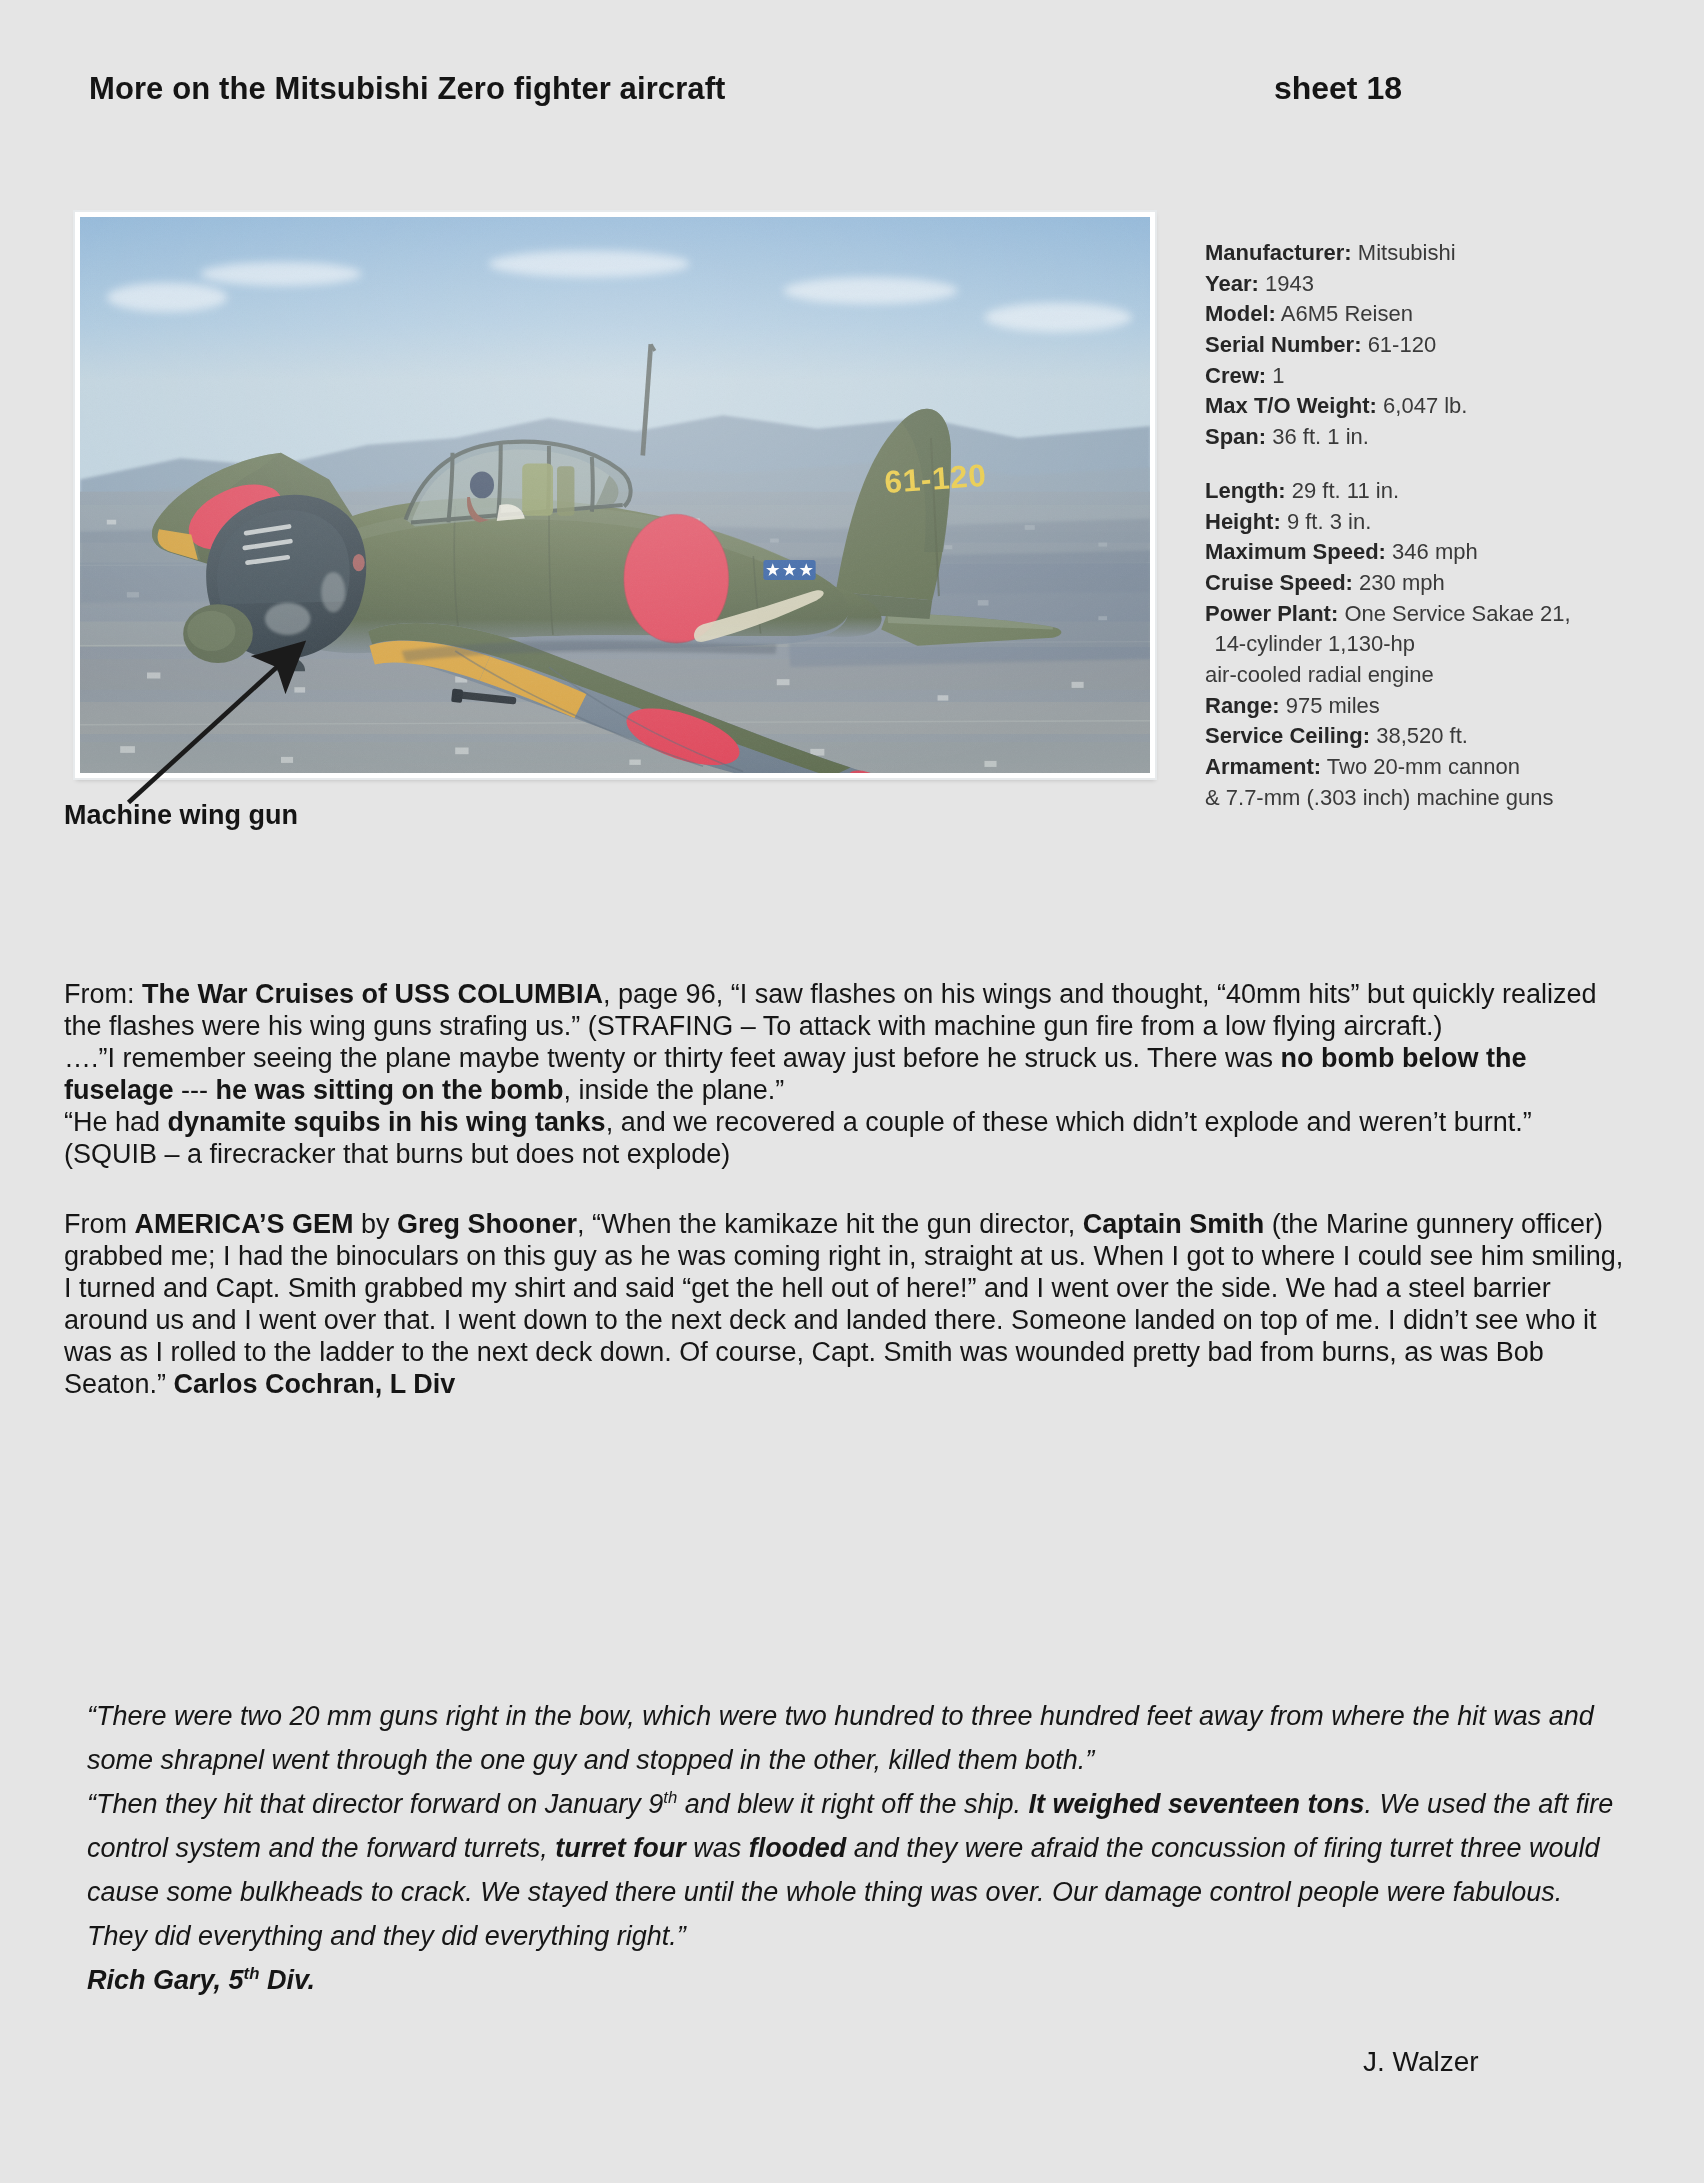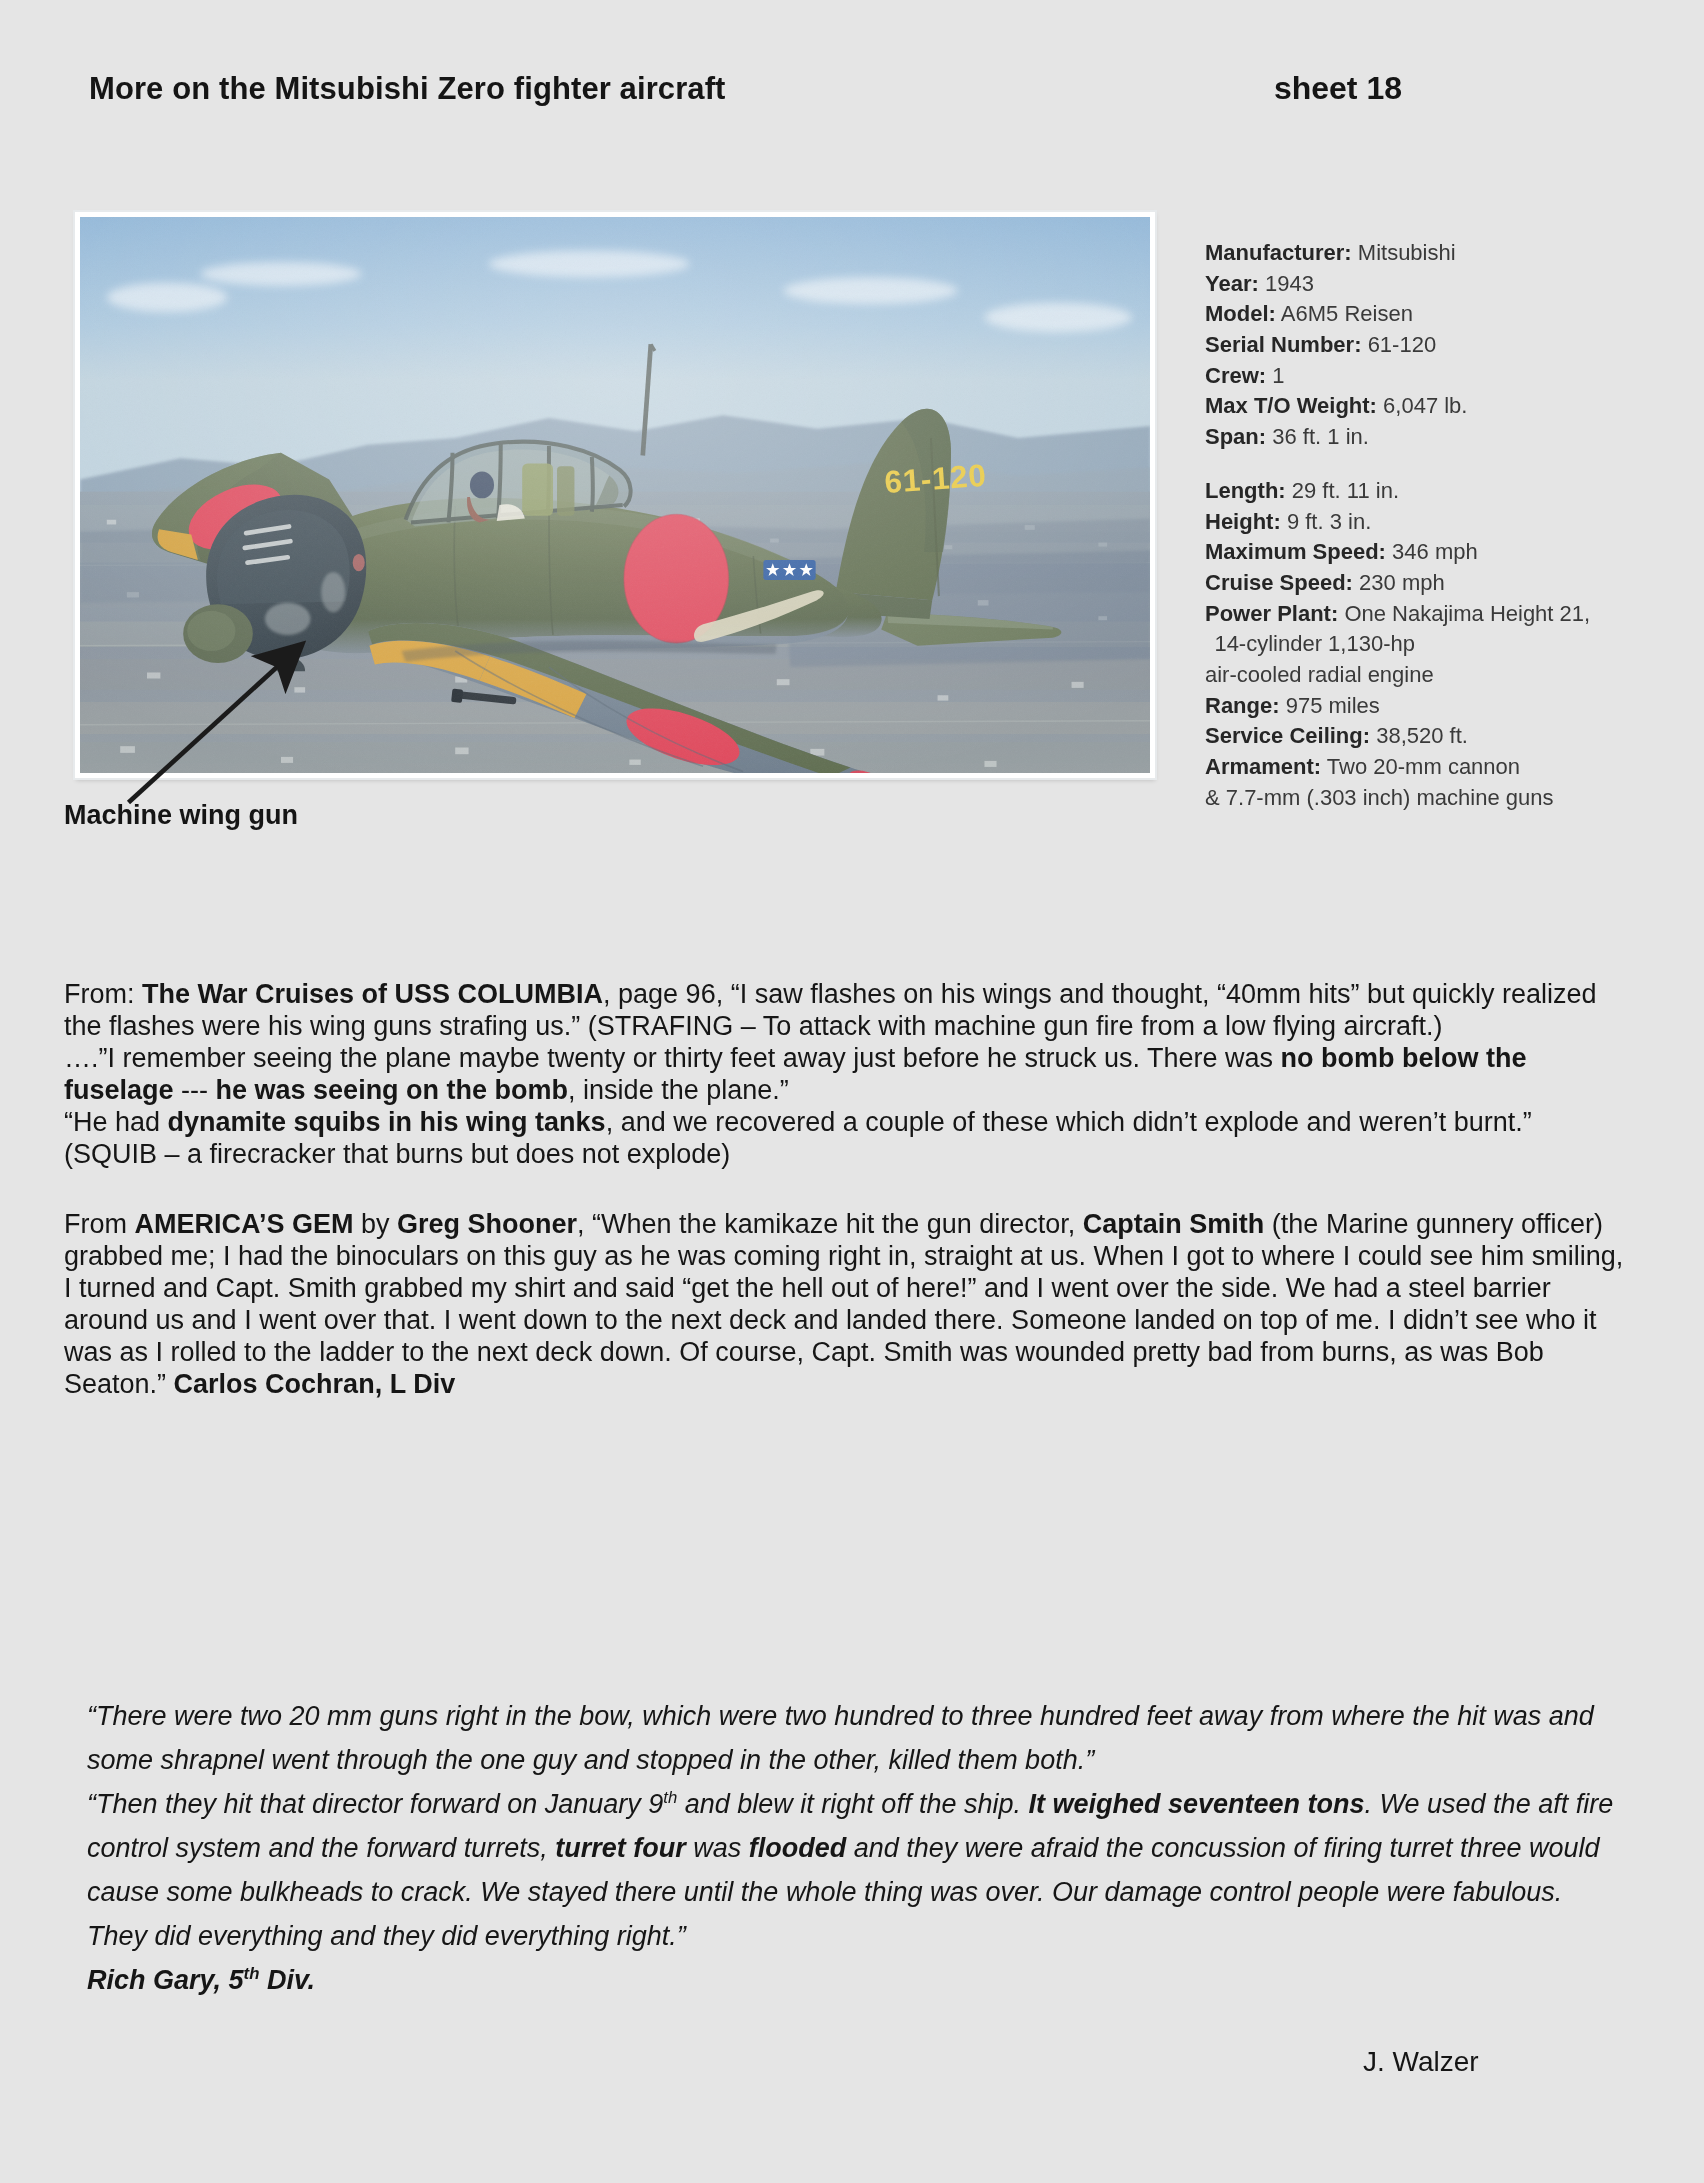--- a/index.html
+++ b/index.html
@@ -372,33 +372,33 @@
     <div class="spec-row"><span class="k">Crew:</span> <span>1</span></div>
     <div class="spec-row"><span class="k">Max T/O Weight:</span> <span>6,047 lb.</span></div>
     <div class="spec-row"><span class="k">Span:</span> <span>36 ft. 1 in.</span></div>
 
     <div class="spec-gap"></div>
 
     <div class="spec-row"><span class="k">Length:</span> <span>29 ft. 11 in.</span></div>
     <div class="spec-row"><span class="k">Height:</span> <span>9 ft. 3 in.</span></div>
     <div class="spec-row"><span class="k">Maximum Speed:</span> <span>346 mph</span></div>
     <div class="spec-row"><span class="k">Cruise Speed:</span> <span>230 mph</span></div>
-    <div class="spec-row"><span class="k">Power Plant:</span> <span>One Nakajima Height 21,</span></div>
+    <div class="spec-row"><span class="k">Power Plant:</span> <span>One Service Sakae 21,</span></div>
     <div class="spec-cont ind">14-cylinder 1,130-hp</div>
     <div class="spec-cont">air-cooled radial engine</div>
 
     <div class="spec-row"><span class="k">Range:</span> <span>975 miles</span></div>
     <div class="spec-row"><span class="k">Service Ceiling:</span> <span>38,520 ft.</span></div>
     <div class="spec-row"><span class="k">Armament:</span> <span>Two 20-mm cannon</span></div>
     <div class="spec-cont">&amp; 7.7-mm (.303 inch) machine guns</div>
   </div>
 
   <div class="body">
     <p class="para-block"><span>From: </span><b>The War Cruises of USS COLUMBIA</b><span>, page 96, “I saw flashes on his wings and thought, “40mm hits” but quickly realized the flashes were his wing guns strafing us.”  (STRAFING – To attack with machine gun fire from a low flying aircraft.)</span></p>
-    <p class="para-block"><span>….”I remember seeing the plane maybe twenty or thirty feet away just before he struck us. There was </span><b>no bomb below the fuselage</b><span> --- </span><b>he was seeing on the bomb</b><span>, inside the plane.”</span></p>
+    <p class="para-block"><span>….”I remember seeing the plane maybe twenty or thirty feet away just before he struck us. There was </span><b>no bomb below the fuselage</b><span> --- </span><b>he was sitting on the bomb</b><span>, inside the plane.”</span></p>
     <p class="para-block"><span>“He had </span><b>dynamite squibs in his wing tanks</b><span>, and we recovered a couple of these which didn’t explode and weren’t burnt.” (SQUIB – a firecracker that burns but does not explode)</span></p>
     <div class="spacer"></div>
     <p class="para-block"><span>From </span><b>AMERICA’S  GEM</b><span> by </span><b>Greg Shooner</b><span>, “When the kamikaze hit the gun director, </span><b>Captain Smith</b><span> (the Marine gunnery officer) grabbed me; I had the binoculars on this guy as he was coming right in, straight at us. When I got to where I could see him smiling, I turned and Capt. Smith grabbed my shirt and said “get the hell out of here!” and I went over the side. We had a steel barrier around us and I went over that. I went down to the next deck and landed there. Someone landed on top of me. I didn’t see who it was as I rolled to the ladder to the next deck down. Of course, Capt. Smith was wounded pretty bad from burns, as was Bob Seaton.”  </span><b class="attrib">Carlos Cochran, L Div</b></p>
   </div>
 
   <div class="quote-block">
     <p>“There were two 20 mm guns right in the bow, which were two hundred to three hundred feet away from where the hit was and some shrapnel went through the one guy and stopped in the other, killed them both.”</p>
     <p><span>“Then they hit that director forward on January 9</span><sup>th</sup><span> and blew it right off the ship. </span><b>It weighed seventeen tons</b><span>. We used the aft fire control system and the forward turrets, </span><b>turret four</b><span> was </span><b>flooded</b><span> and they were afraid the concussion of firing turret three would cause some bulkheads to crack. We stayed there until the whole thing was over. Our damage control people were fabulous. They did everything and they did everything right.”</span></p>
     <p><b>Rich Gary, 5</b><b><sup>th</sup></b><b> Div.</b></p>
   </div>

